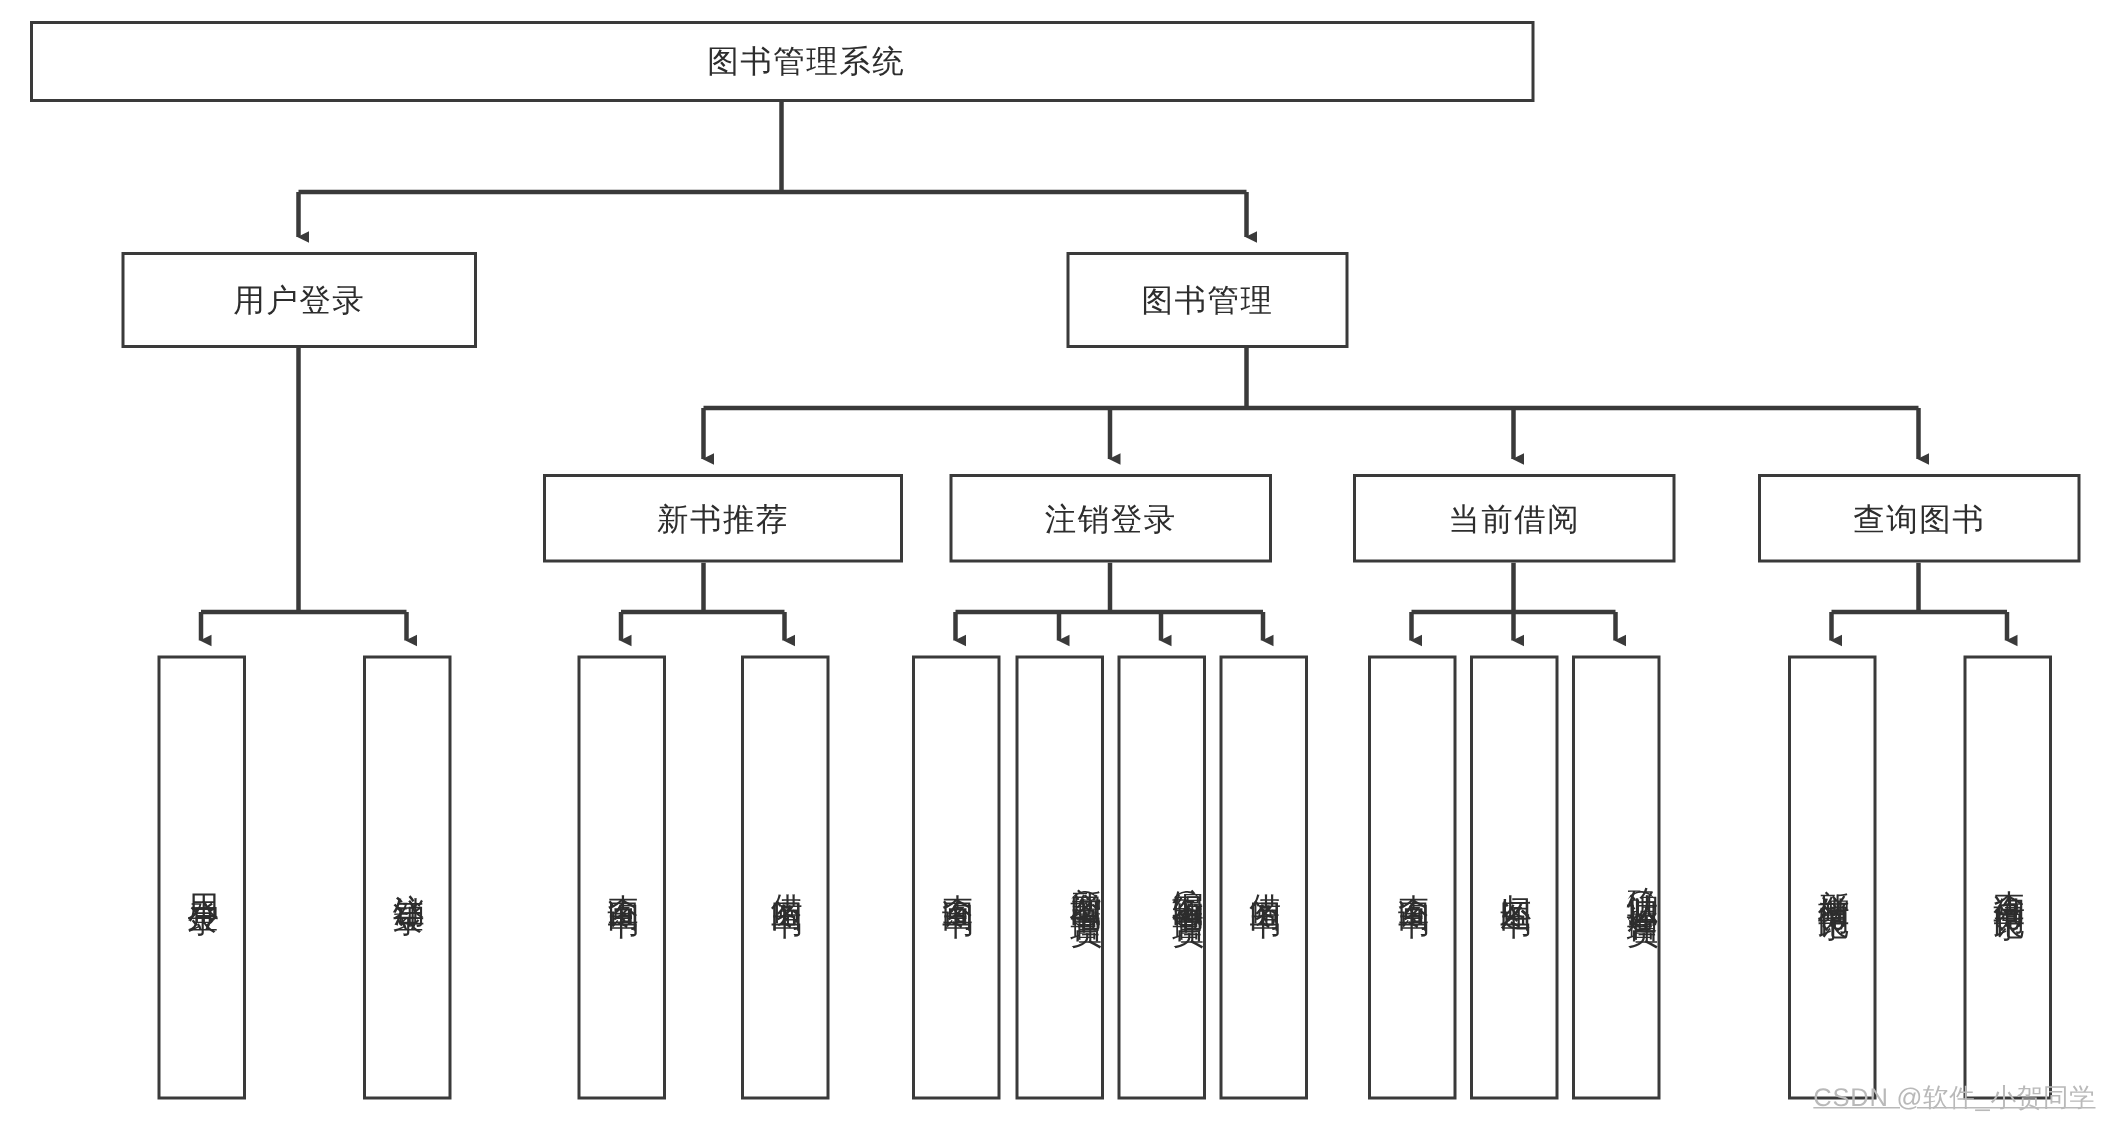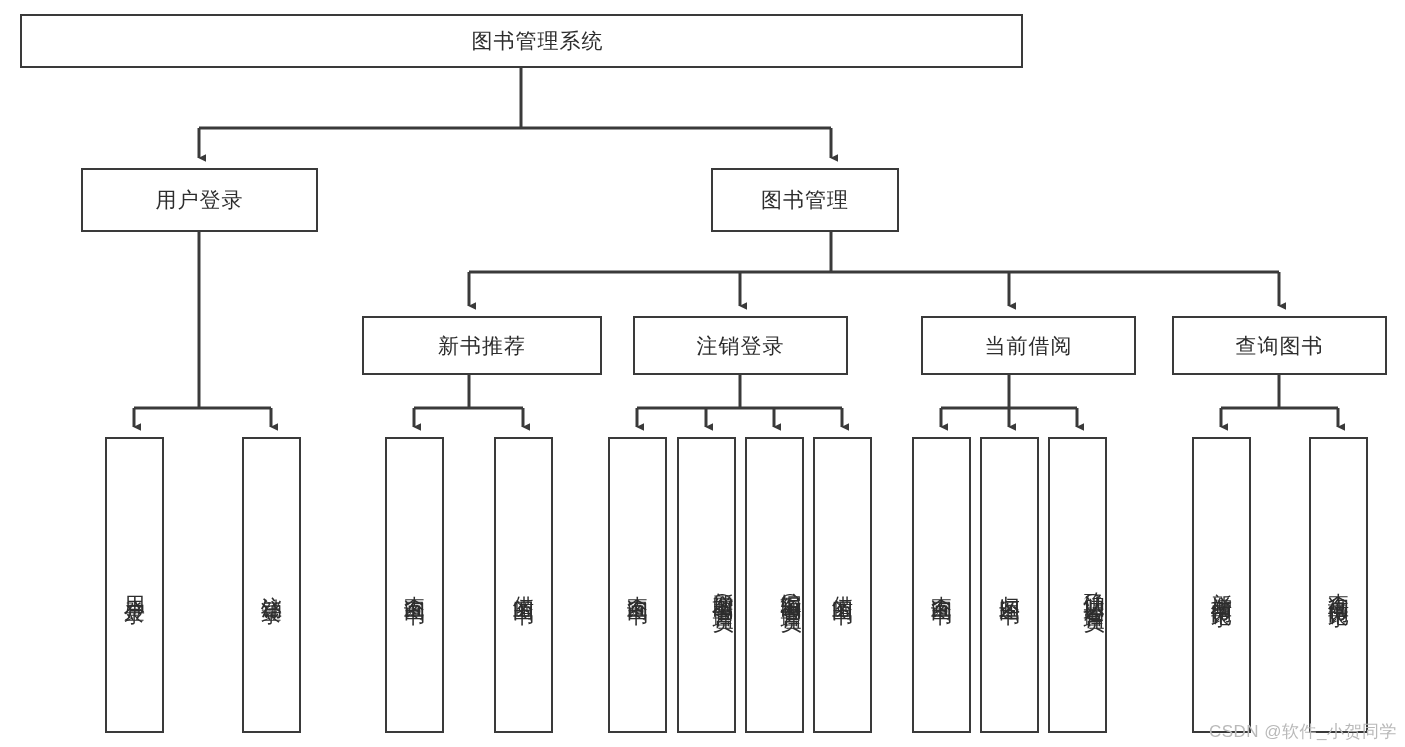--- a/index.html
+++ b/index.html
@@ -60,20 +60,21 @@
   }
   #watermark {
     position: absolute;
     right: 8px;
     bottom: 4px;
     font-size: 17px;
     color: #b9b9b9;
     letter-spacing: 0.5px;
     white-space: nowrap;
     user-select: none;
+    text-decoration: underline;
   }
 </style>
 </head>
 <body>
 
 <div id="diagram-root">
 
   <svg id="edges-layer" viewBox="0 0 1405 747" width="1405" height="747" xmlns="http://www.w3.org/2000/svg">
     <defs>
       <marker id="arrowhead" markerWidth="9" markerHeight="9" refX="4.2" refY="7.6" orient="auto" markerUnits="userSpaceOnUse">
@@ -137,21 +138,21 @@
   </div>
 
   <div class="node node-h" style="left:362px; top:316px; width:240px; height:59px;">
     <span class="label">新书推荐</span>
   </div>
 
   <div class="node node-h" style="left:633px; top:316px; width:215px; height:59px;">
     <span class="label">注销登录</span>
   </div>
 
-  <div class="node node-h" style="left:902px; top:316px; width:215px; height:59px;margin-left:19px;">
+  <div class="node node-h" style="left:902px; top:316px; width:215px; height:59px;">
     <span class="label">当前借阅</span>
   </div>
 
   <div class="node node-h" style="left:1172px; top:316px; width:215px; height:59px;">
     <span class="label">查询图书</span>
   </div>
 
   <div class="node node-v align-mid" style="left:105px; top:437px; width:59px; height:296px;">
     <span class="label">用户登录</span>
   </div>

